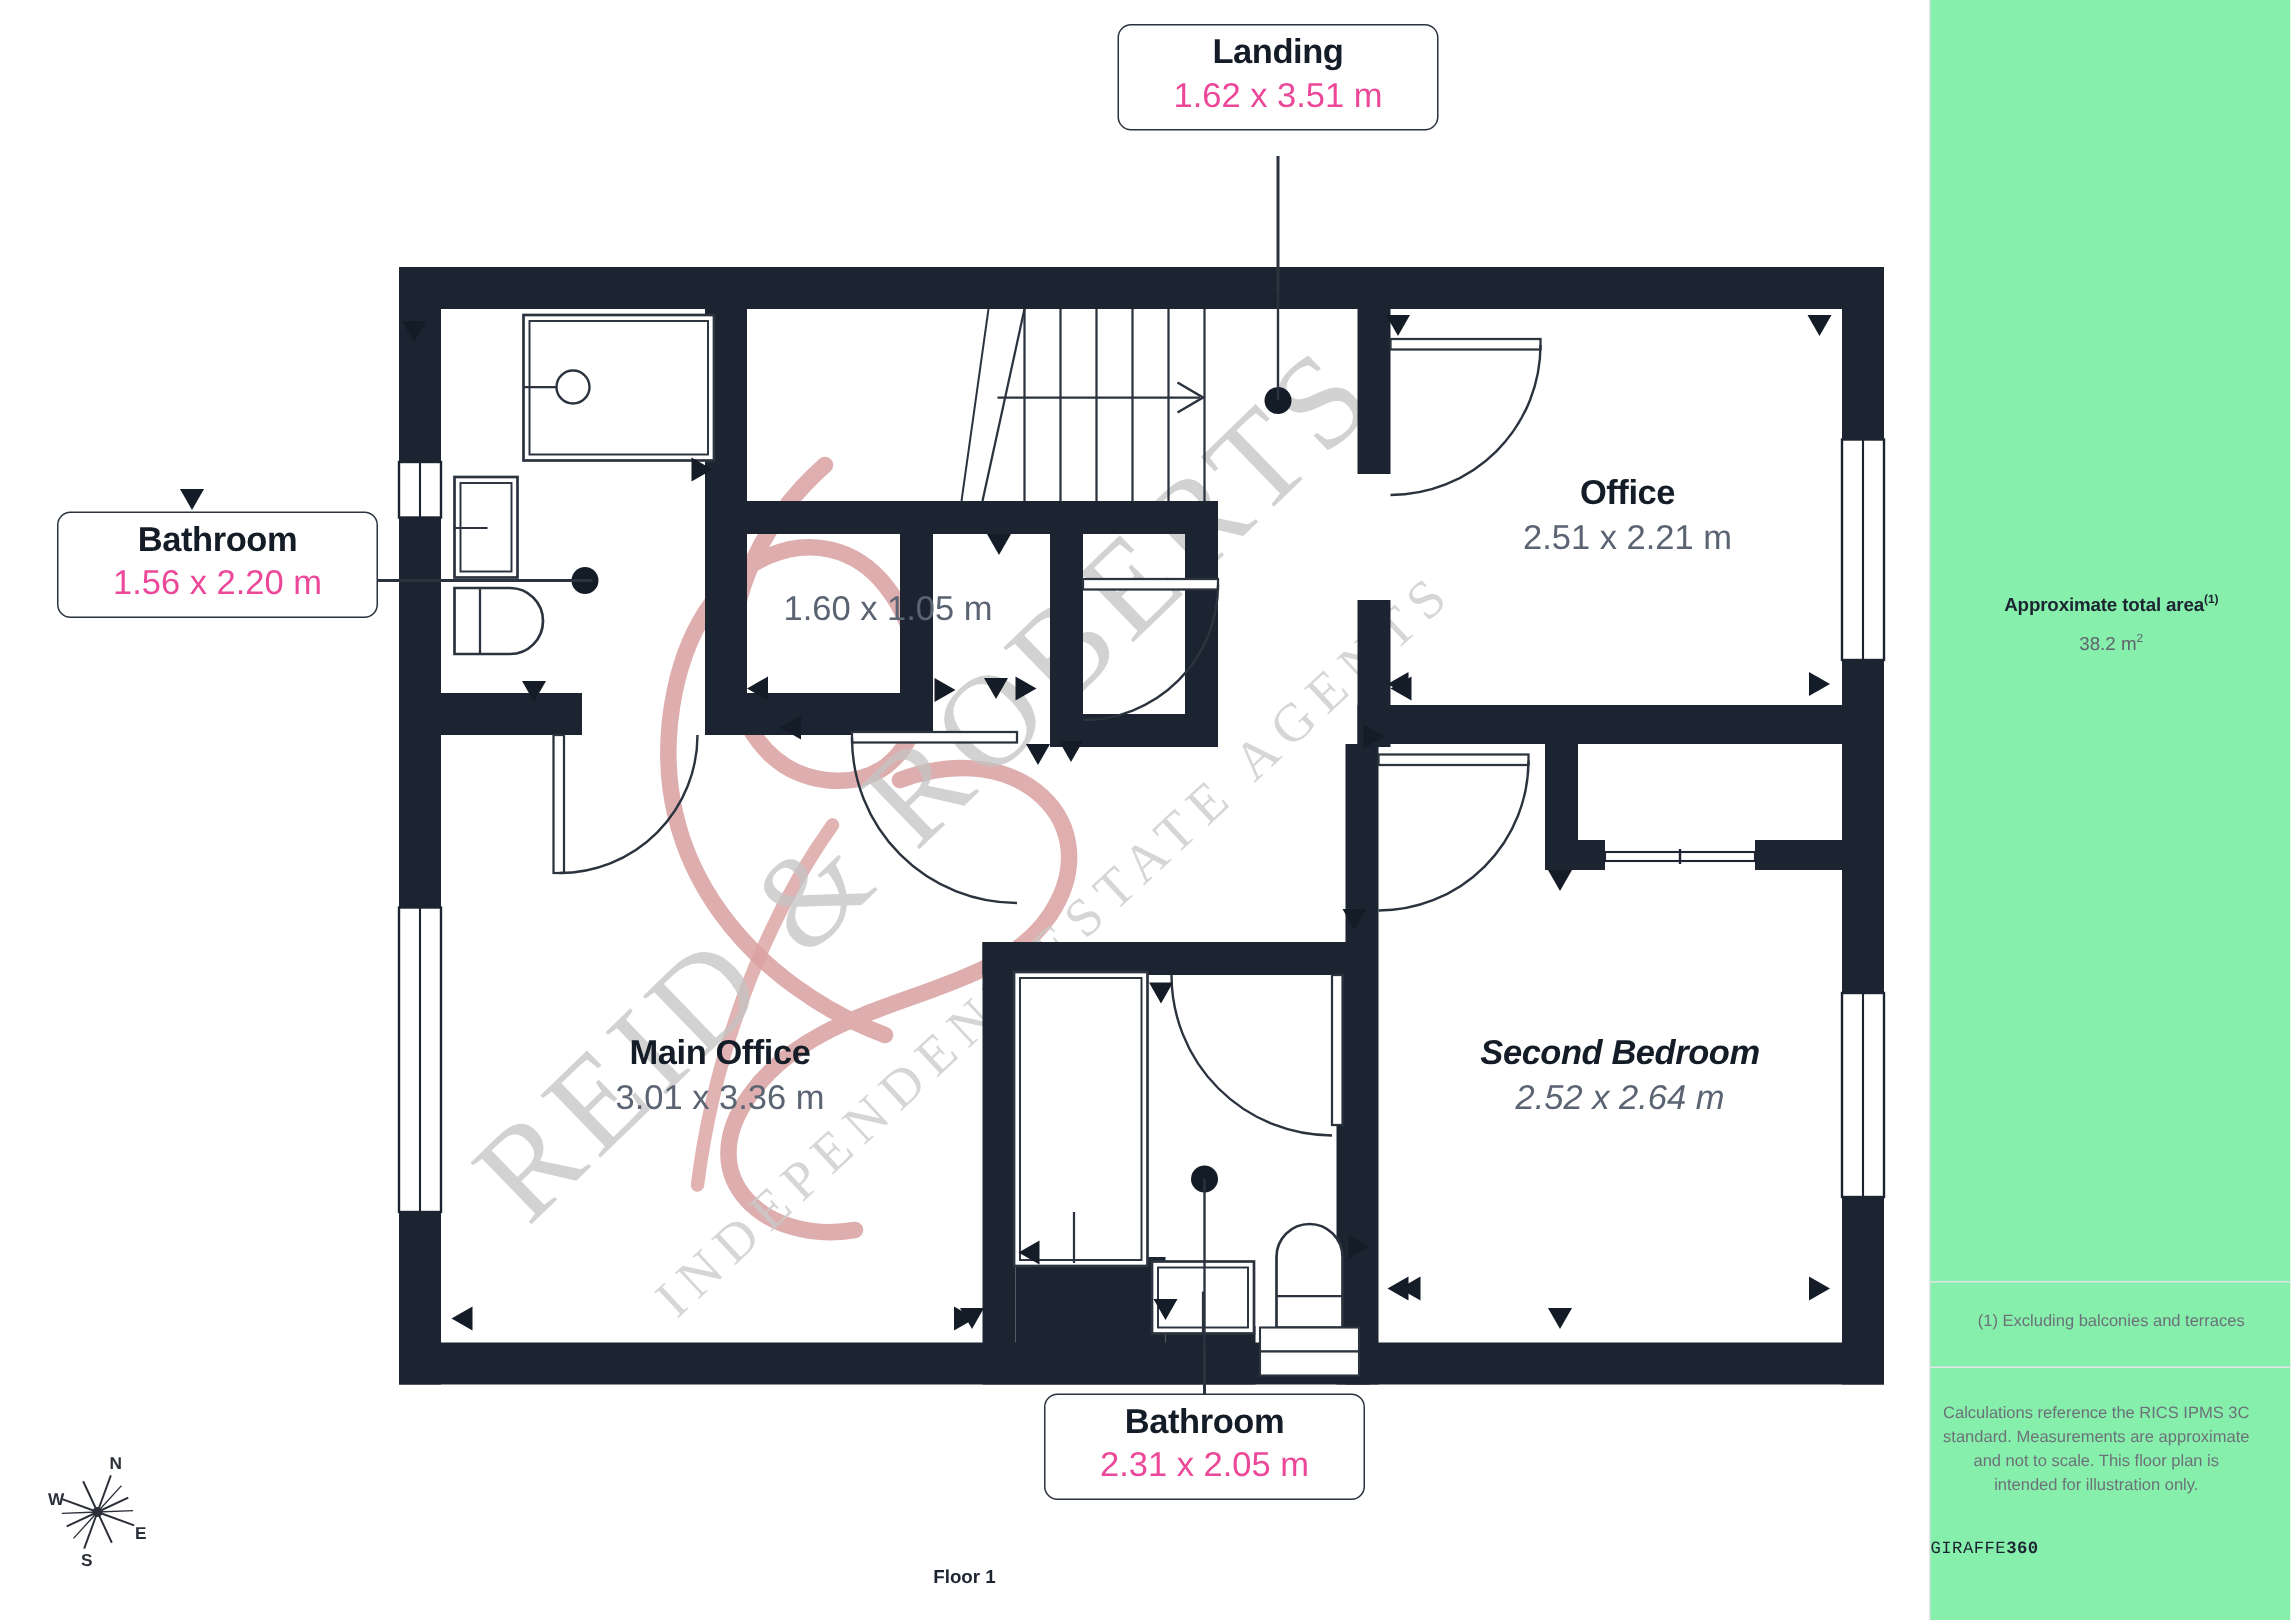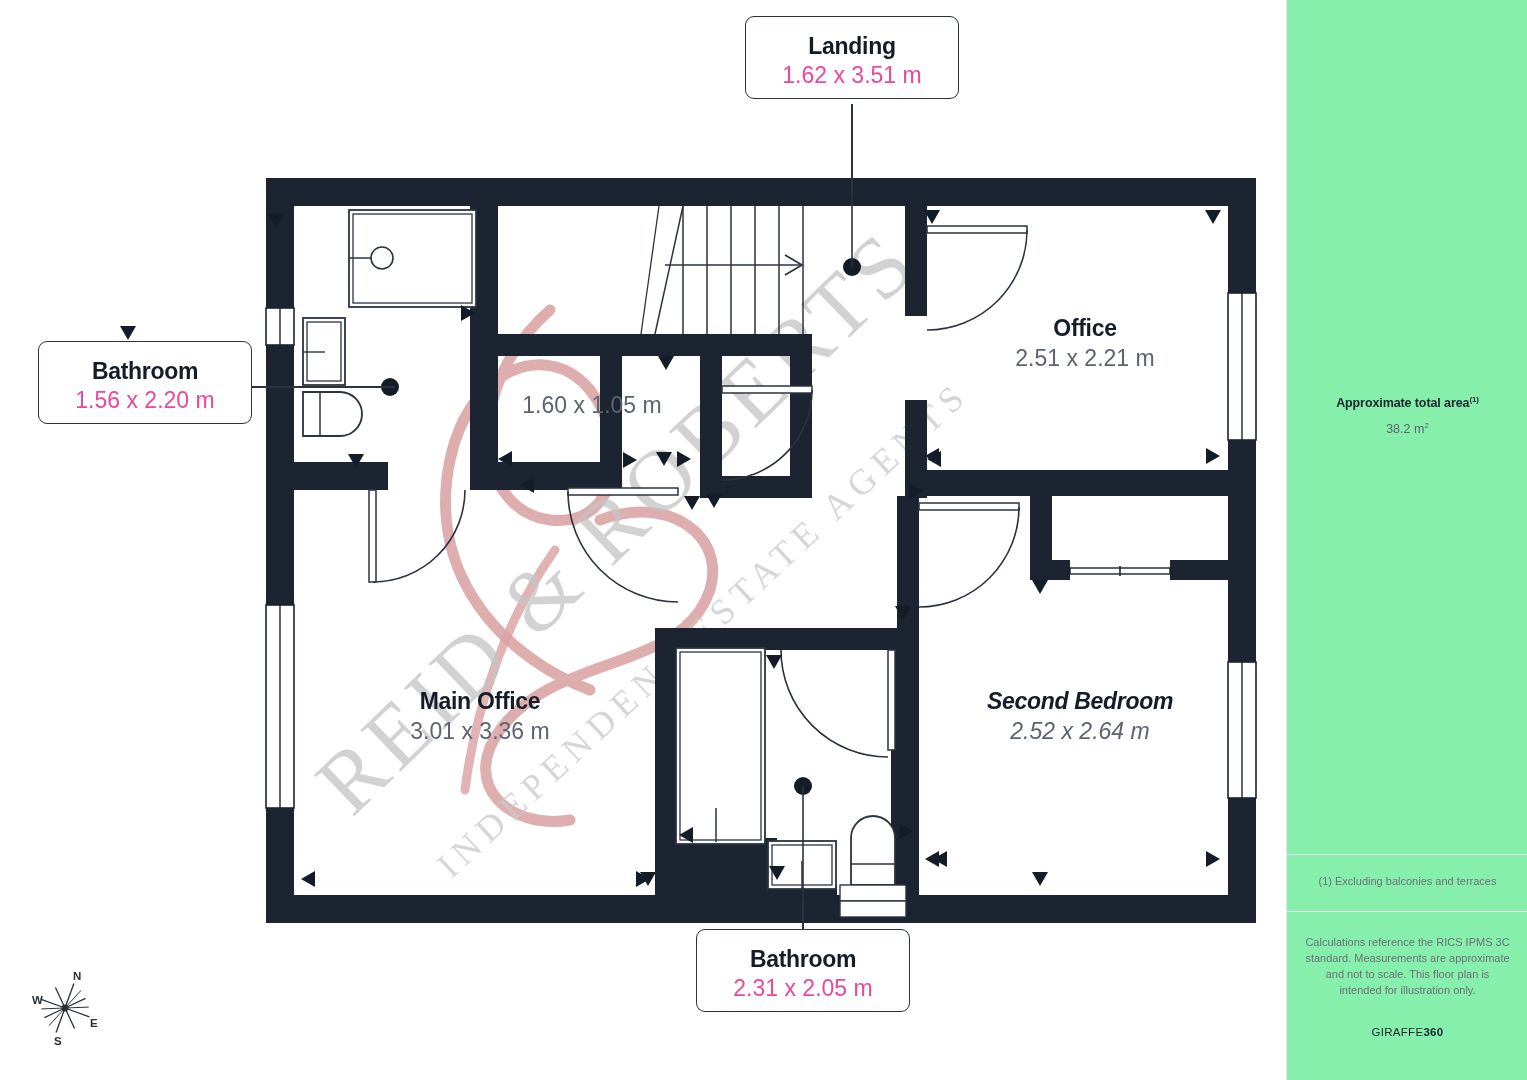--- a/index.html
+++ b/index.html
@@ -53,35 +53,35 @@
     position: absolute;
     left: 8px; top: 874px;
     width: 225px;
     text-align: center;
     font-size: 11px;
     color: #6d7178;
     line-height: 1.35;
   }
   #disclaimer {
     position: absolute;
-    left: 18px; top: 935px;
+    left: 8px; top: 935px;
     width: 205px;
     text-align: center;
     font-size: 11px;
     color: #6d7178;
     line-height: 1.45;
   }
   #brand {
     position: absolute;
     left: 0; top: 1026px;
     width: 241px;
-    text-align: center;
     font-size: 11.5px;
     color: #1b2430;
     letter-spacing: 0.3px;
+    font-family: Liberation Mono, monospace;
   }
   #brand b { font-weight: bold; }
 
   
   #floor-label {
     position: absolute;
     left: 0; top: 1044px;
     width: 1286px;
     text-align: center;
     font-size: 12.5px;
@@ -102,21 +102,21 @@
     color: #2a2f38;
   }
 
   
   .callout {
     position: absolute;
     background: #ffffff;
     border: 1.6px solid #2b333f;
     border-radius: 9px;
     text-align: center;
-    padding: 16px 14px 9px 14px;
+    padding: 4px 14px 9px 14px;
     z-index: 40;
   }
   .callout .cname {
     font-size: 23px;
     font-weight: bold;
     color: #141c27;
     letter-spacing: -0.3px;
     white-space: nowrap;
   }
   .callout .cdim {
@@ -432,20 +432,21 @@
           <line x1="0" y1="0" x2="-22" y2="9" stroke-width="0.9"></line>
         </g>
         <circle cx="37" cy="43" r="3.4" fill="#2a2f38"></circle>
       </svg>
       <span class="lbl" style="left:45px; top:5px;">N</span>
       <span class="lbl" style="left:4px; top:29px;">W</span>
       <span class="lbl" style="left:62px; top:52px;">E</span>
       <span class="lbl" style="left:26px; top:70px;">S</span>
     </div>
 
+    <div id="floor-label">Floor 1</div>
   </div>
 
   <div id="side-panel">
 
     <div id="area-block">
       <div id="area-title">
         <span>Approximate total area</span><sup>(1)</sup>
       </div>
       <div id="area-value">
         <span>38.2 m</span><sup>2</sup>

